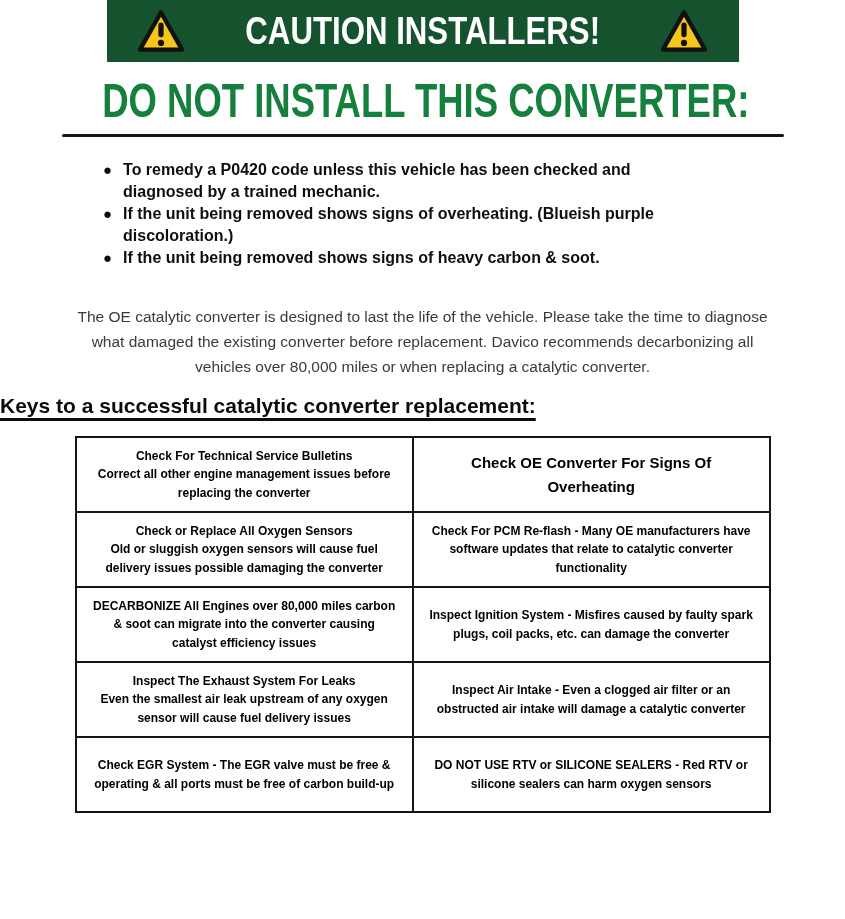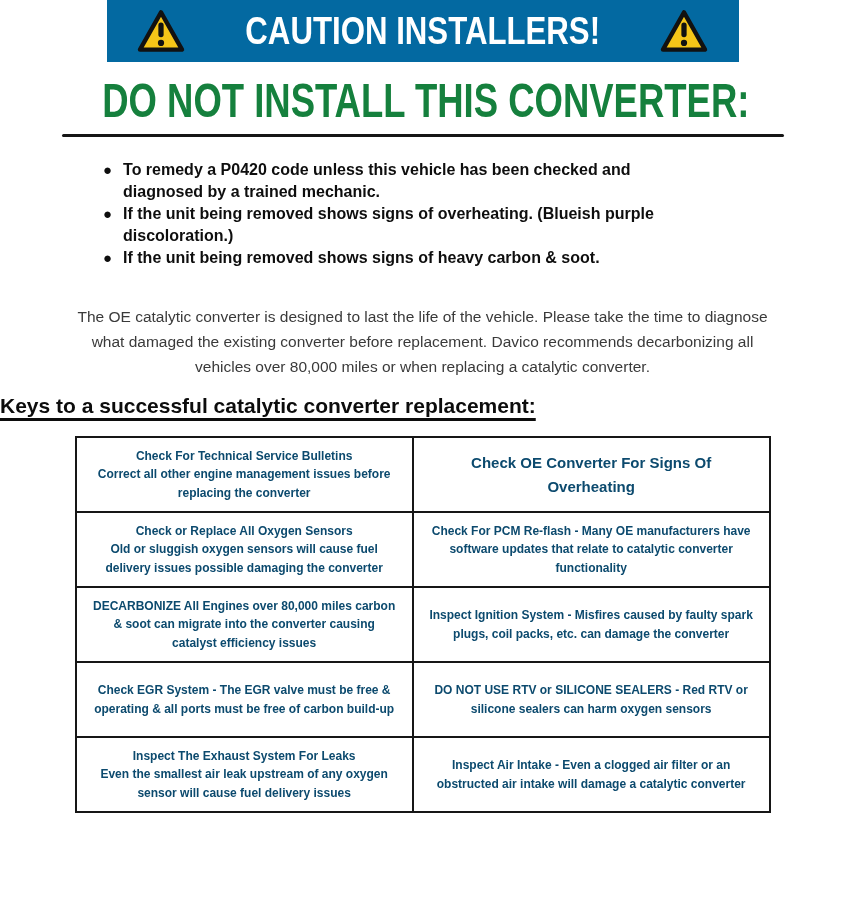--- a/index.html
+++ b/index.html
@@ -10,21 +10,21 @@
     font-family: "Liberation Sans", sans-serif;
     color: #111;
     overflow: hidden;
   }
   .page { width: 845px; height: 919px; position: relative; background:#fff; }
 
   
   .banner {
     width: 632px; height: 62px;
     margin: 0 auto;
-    background: #0369a1;
+    background: #14532d;
     display: flex; align-items: center; justify-content: center;
     gap: 16px;
   }
   .banner-text {
     color: #ffffff;
     font-weight: bold;
     font-size: 39px;
     white-space: nowrap;
     transform: scaleX(0.80);
     letter-spacing: 0;
@@ -101,21 +101,21 @@
   .keys-table td {
     border: 2px solid #161616;
     height: 75px;
     vertical-align: middle;
     text-align: center;
     font-weight: bold;
     font-size: 12px;
     line-height: 1.55;
     padding: 3px 14px;
     white-space: pre-line;
-    color: #0c4a6e;
+    color: #000000;
   }
   .keys-table td.col-left  { width: 48.6%; }
   .keys-table td.col-right { width: 51.4%; }
   .keys-table td.big-cell  { font-size: 15px; border-radius: 6px; }
 </style>
 </head>
 <body>
 
 <div class="page">
 
@@ -176,24 +176,24 @@
       <tr>
         <td class="col-left">Check or Replace All Oxygen Sensors
 Old or sluggish oxygen sensors will cause fuel delivery issues possible damaging the converter</td>
         <td class="col-right">Check For PCM Re-flash - Many OE manufacturers have software updates that relate to catalytic converter functionality</td>
       </tr>
       <tr>
         <td class="col-left">DECARBONIZE All Engines over 80,000 miles carbon &amp; soot can migrate into the converter causing catalyst efficiency issues</td>
         <td class="col-right">Inspect Ignition System - Misfires caused by faulty spark plugs, coil packs, etc. can damage the converter</td>
       </tr>
       <tr>
-        <td class="col-left">Check EGR System - The EGR valve must be free &amp; operating &amp; all ports must be free of carbon build-up</td>
-        <td class="col-right">DO NOT USE RTV or SILICONE SEALERS - Red RTV or silicone sealers can harm oxygen sensors</td>
-      </tr>
-      <tr>
         <td class="col-left">Inspect The Exhaust System For Leaks
 Even the smallest air leak upstream of any oxygen sensor will cause fuel delivery issues</td>
         <td class="col-right">Inspect Air Intake - Even a clogged air filter or an obstructed air intake will damage a catalytic converter</td>
+      </tr>
+      <tr>
+        <td class="col-left">Check EGR System - The EGR valve must be free &amp; operating &amp; all ports must be free of carbon build-up</td>
+        <td class="col-right">DO NOT USE RTV or SILICONE SEALERS - Red RTV or silicone sealers can harm oxygen sensors</td>
       </tr>
     </tbody>
   </table>
 
 </div>
 
 </body></html>

